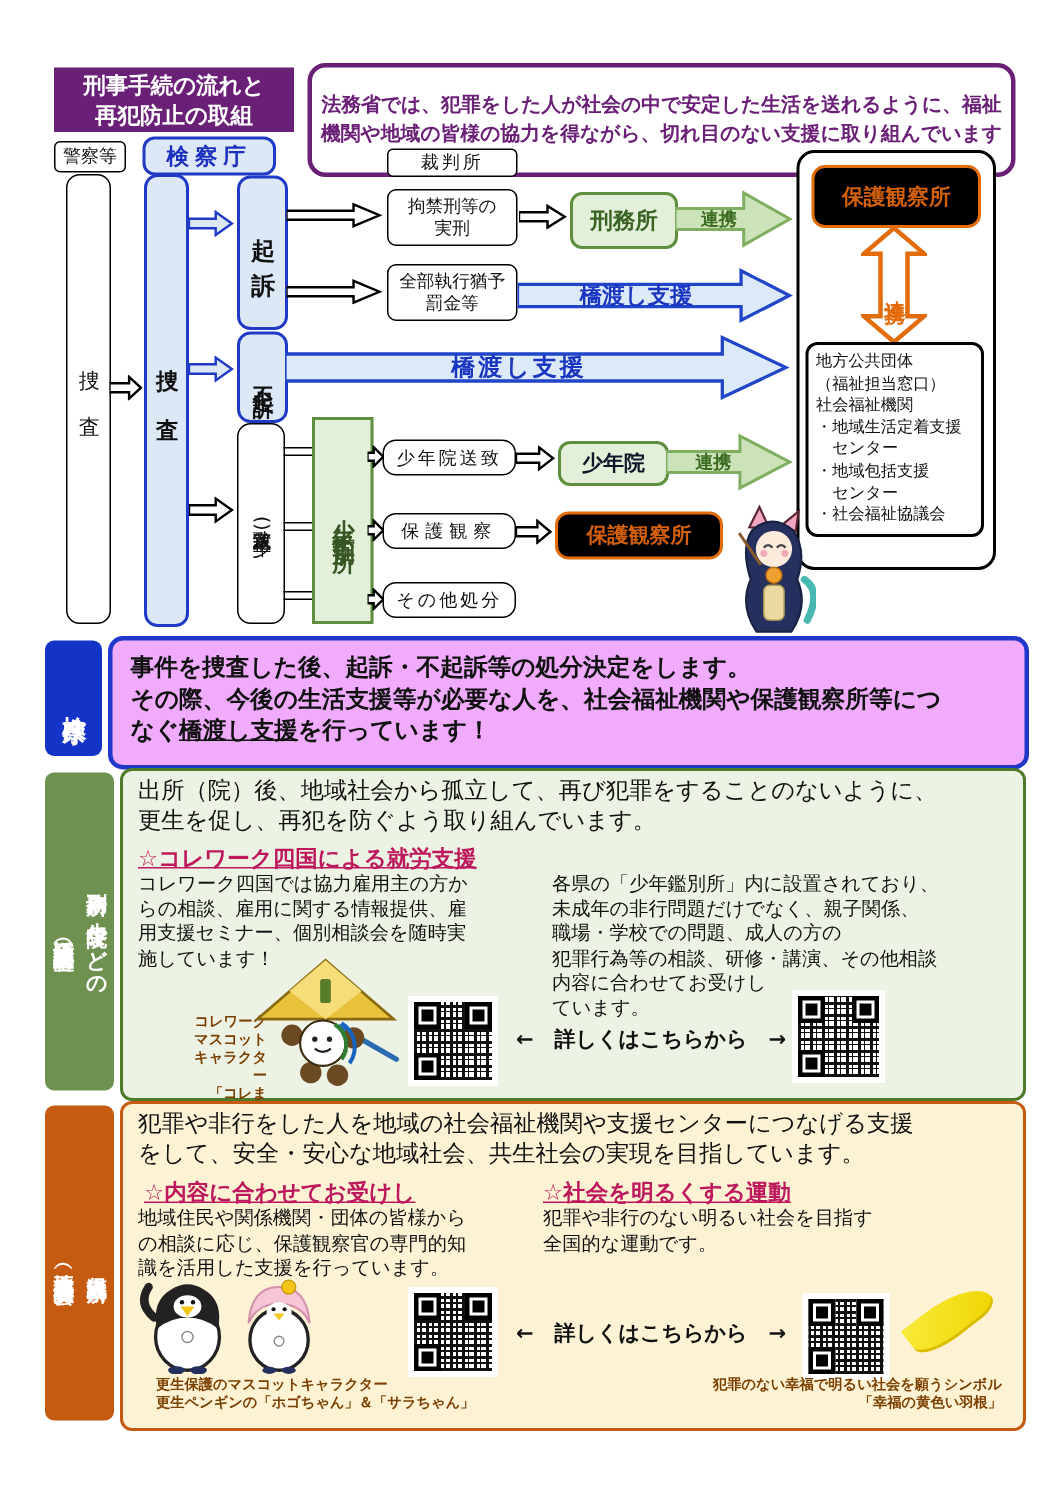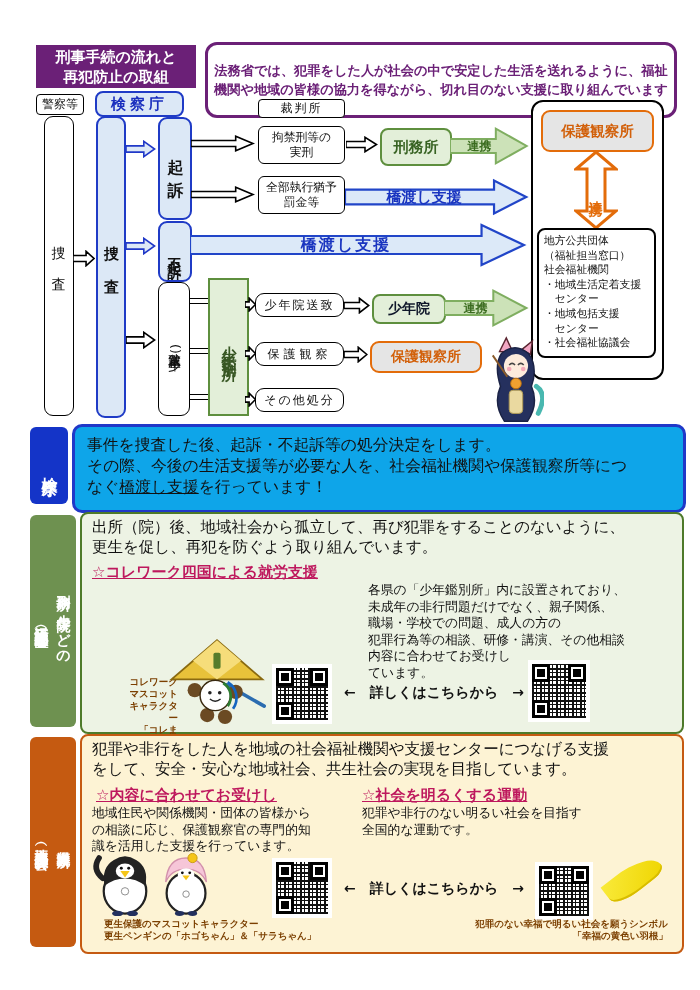--- a/index.html
+++ b/index.html
@@ -12,21 +12,21 @@
   .box{border:1.8px solid #000;background:#fff;}
   .vert{writing-mode:vertical-rl;}
   .upr{text-orientation:upright;}
   
   .titlebox{background:#6B2077;color:#fff;font-weight:bold;font-size:15px;line-height:20px;}
   .introbox{background:#fff;border:3px solid #6B2077;border-radius:12px;color:#6B2077;
             font-weight:bold;font-size:13.2px;line-height:19px;}
   
   .bluebox{background:#DCE8F6;border:2px solid #1F3BC6;}
   .greenbox{background:#E3EFD9;border:2px solid #5E8F3E;}
-  .orangebox{background:#e5e5e5;border:2px solid #E36C0A;}
+  .orangebox{background:#000000;border:2px solid #E36C0A;}
   .dline{border-top:1.8px solid #000;border-bottom:1.8px solid #000;height:4px;}
   .bannerlabel{position:absolute;inset:0;display:flex;align-items:center;justify-content:center;}
   
   .tab{border-radius:6px;color:#fff;font-weight:bold;display:flex;align-items:center;justify-content:center;}
   .tabtxt{writing-mode:vertical-rl;white-space:pre-line;letter-spacing:1px;text-align:center;}
   .lead{font-size:15.5px;line-height:19.5px;color:#111;}
   .hd{font-size:15px;font-weight:bold;text-decoration:underline;color:#be185d;}
   .bd{font-size:12.8px;line-height:16.5px;color:#111;}
   .cap{font-size:9.5px;line-height:12px;font-weight:bold;color:#7B3F00;}
   .more{font-size:14px;font-weight:bold;color:#111;}
@@ -171,34 +171,38 @@
     <circle cx="24" cy="34" r="2.4" fill="#F4A9B8"></circle>
       <circle cx="38.5" cy="34" r="2.4" fill="#F4A9B8"></circle>
     <circle cx="31" cy="49" r="5.5" fill="#F0A030" stroke="#B86E10"></circle>
     <rect x="24" y="56" width="14" height="24" rx="4" fill="#EAD9A0" stroke="#B09A55"></rect>
     <line x1="7" y1="20" x2="22" y2="42" stroke="#8A5A2A" stroke-width="2"></line>
   </svg>
 
   <div class="a tab" style="left:30px;top:427px;width:38px;height:77px;background:#1434C8;">
     <span class="tabtxt upr" style="font-size:16px;">検察庁</span>
   </div>
-  <div class="a" style="left:72px;top:424px;width:608px;height:83px;background:#0ea5e9;border:3px solid #2038C8;border-radius:10px;">
+  <div class="a" style="left:72px;top:424px;width:608px;height:83px;background:#f0abfc;border:3px solid #2038C8;border-radius:10px;font-weight:bold;">
     <div class="pre" style="font-size:15.8px;line-height:21px;padding:7px 12px;"><span class="pre">事件を捜査した後、起訴・不起訴等の処分決定をします。
 その際、今後の生活支援等が必要な人を、社会福祉機関や保護観察所等につ
 なぐ</span><u>橋渡し支援</u><span>を行っています！</span></div>
   </div>
 
   <div class="a tab" style="left:30px;top:515px;width:46px;height:212px;background:#6E9150;">
     <span class="tabtxt" style="font-size:14px;line-height:22px;">刑務所や少年院などの
 矯正施設（矯正管区）</span>
   </div>
   <div class="a" style="left:80px;top:512px;width:600px;height:218px;background:#EDF3E4;border:2.5px solid #4E7A2A;border-radius:8px;"></div>
   <div class="a lead pre" style="left:92px;top:518px;width:580px;">出所（院）後、地域社会から孤立して、再び犯罪をすることのないように、
 更生を促し、再犯を防ぐよう取り組んでいます。</div>
   <div class="a hd" style="left:92px;top:563px;">☆コレワーク四国による就労支援</div>
+  <div class="a bd pre" style="left:92px;top:582px;width:262px;">コレワーク四国では協力雇用主の方か
+らの相談、雇用に関する情報提供、雇
+用支援セミナー、個別相談会を随時実
+施しています！</div>
   <div class="a bd pre" style="left:368px;top:582px;width:310px;">各県の「少年鑑別所」内に設置されており、
 未成年の非行問題だけでなく、親子関係、
 職場・学校での問題、成人の方の
 犯罪行為等の相談、研修・講演、その他相談
 内容に合わせてお受けし
 ています。</div>
   <div class="a cap pre" style="left:126px;top:676px;text-align:right;width:52px;">コレワーク
 マスコット
 キャラクター
 「コレまる」</div>

